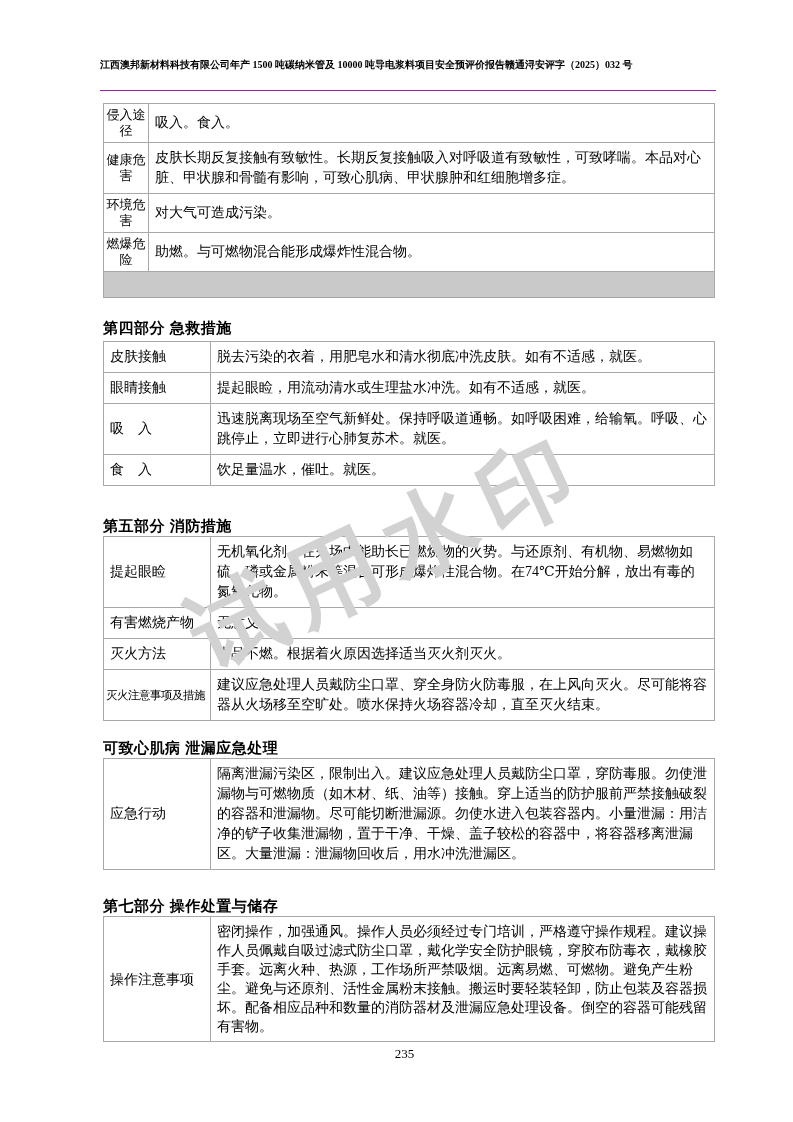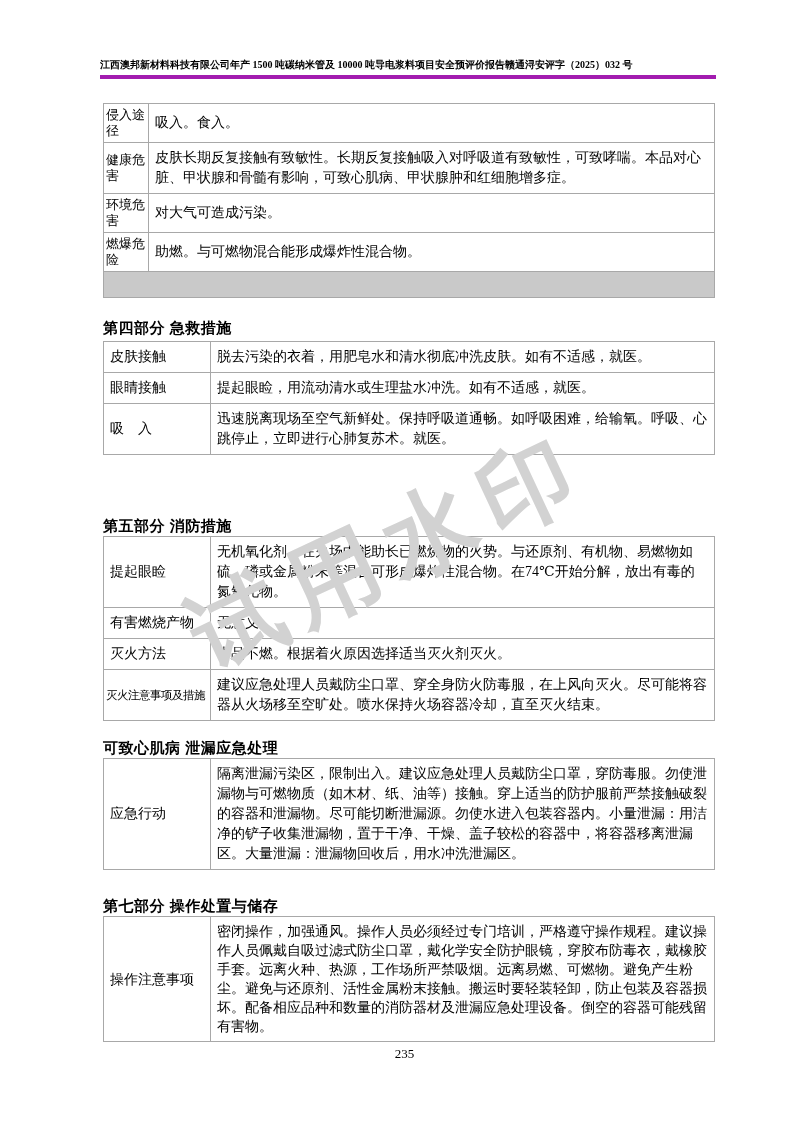--- a/index.html
+++ b/index.html
@@ -13,22 +13,22 @@
     overflow: hidden;
   }
   .doc-header {
     position: absolute;
     left: 100px; top: 58px;
     width: 616px;
     font-size: 10px;
     font-weight: bold;
     white-space: nowrap;
     overflow: hidden;
-    padding-bottom: 3px;
-    border-bottom: 4px solid #a21caf;
+    padding-bottom: 18px;
+    border-bottom: 1px solid #a21caf;
   }
   .section-heading {
     position: absolute;
     left: 103px;
     margin: 0;
     font-family: "Liberation Sans", "DejaVu Sans", sans-serif;
     font-size: 15px;
     font-weight: bold;
     letter-spacing: 0.5px;
     text-align: center;
@@ -48,20 +48,21 @@
     padding: 5px 6px;
     vertical-align: middle;
     word-break: break-all;
   }
   .tbl col.c-label { width: 107px; }
   .tbl-narrow col.c-label { width: 45px; }
   .tbl-narrow td.label {
     font-size: 13px;
     line-height: 16px;
     padding: 3px 2px;
+    text-align: center;
   }
   td.label-tight {
     font-size: 11.5px;
     letter-spacing: -0.5px;
     padding-left: 2px;
     padding-right: 1px;
   }
   .tbl-storage td { line-height: 19px; }
   tr.gray-row td {
     background: #c9c9c9;
@@ -138,20 +139,24 @@
       <td>脱去污染的衣着，用肥皂水和清水彻底冲洗皮肤。如有不适感，就医。</td>
     </tr>
     <tr>
       <td class="label">眼睛接触</td>
       <td>提起眼睑，用流动清水或生理盐水冲洗。如有不适感，就医。</td>
     </tr>
     <tr>
       <td class="label">吸　入</td>
       <td>迅速脱离现场至空气新鲜处。保持呼吸道通畅。如呼吸困难，给输氧。呼吸、心跳停止，立即进行心肺复苏术。就医。</td>
     </tr>
+    <tr>
+      <td class="label">食　入</td>
+      <td>饮足量温水，催吐。就医。</td>
+    </tr>
   </tbody>
     </table>
 
   <h2 class="section-heading" style="top:517px">第五部分 消防措施</h2>
   <table class="tbl" style="top:536px">
     <colgroup>
         <col class="c-label">
         <col>
       </colgroup>
     <tbody>

